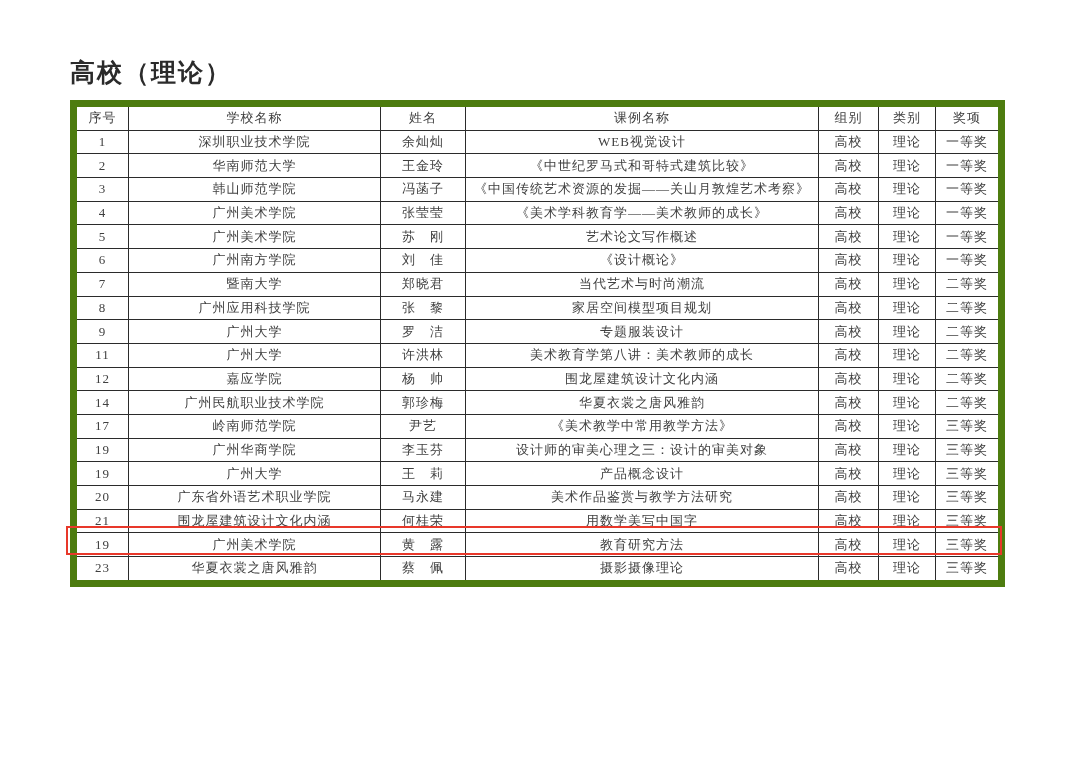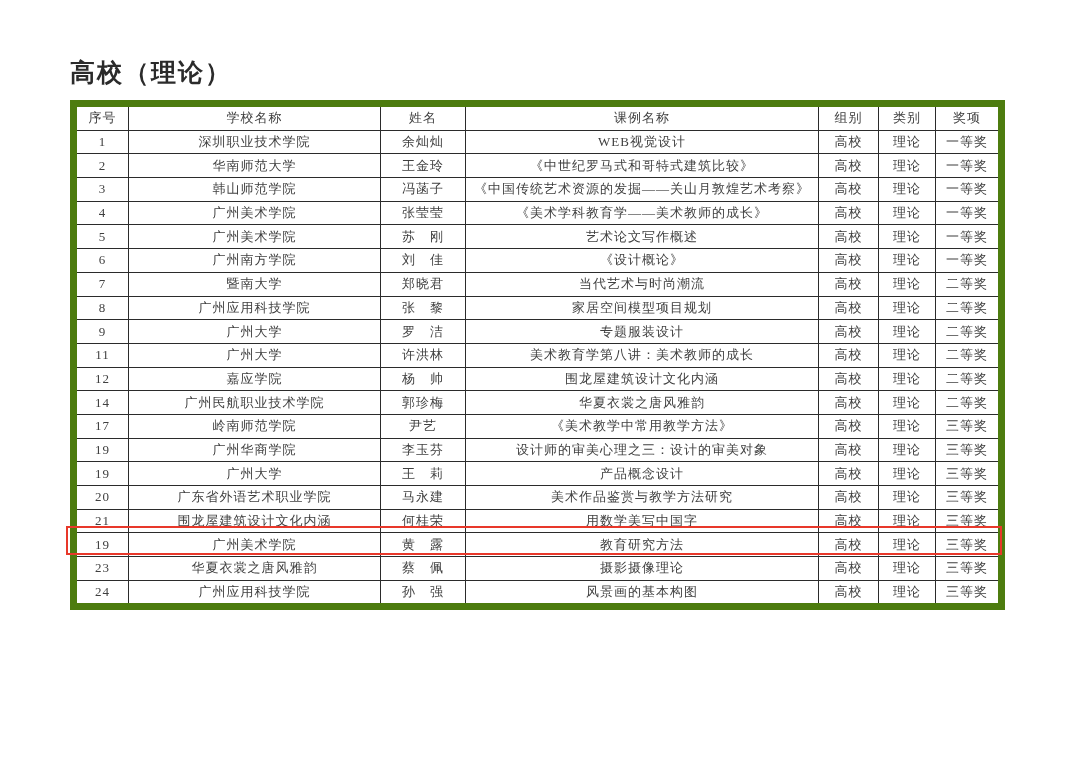--- a/index.html
+++ b/index.html
@@ -260,26 +260,17 @@
         </tr>
         <tr>
           <td>23</td>
           <td>华夏衣裳之唐风雅韵</td>
           <td>蔡　佩</td>
           <td>摄影摄像理论</td>
           <td>高校</td>
           <td>理论</td>
           <td>三等奖</td>
         </tr>
-        <tr>
-          <td>24</td>
-          <td>广州应用科技学院</td>
-          <td>孙　强</td>
-          <td>风景画的基本构图</td>
-          <td>高校</td>
-          <td>理论</td>
-          <td>三等奖</td>
-        </tr>
       </tbody>
   </table>
 
   <div class="highlight-box" style="border-color: rgb(232, 56, 42);"></div>
 </div>
 
 </body></html>

